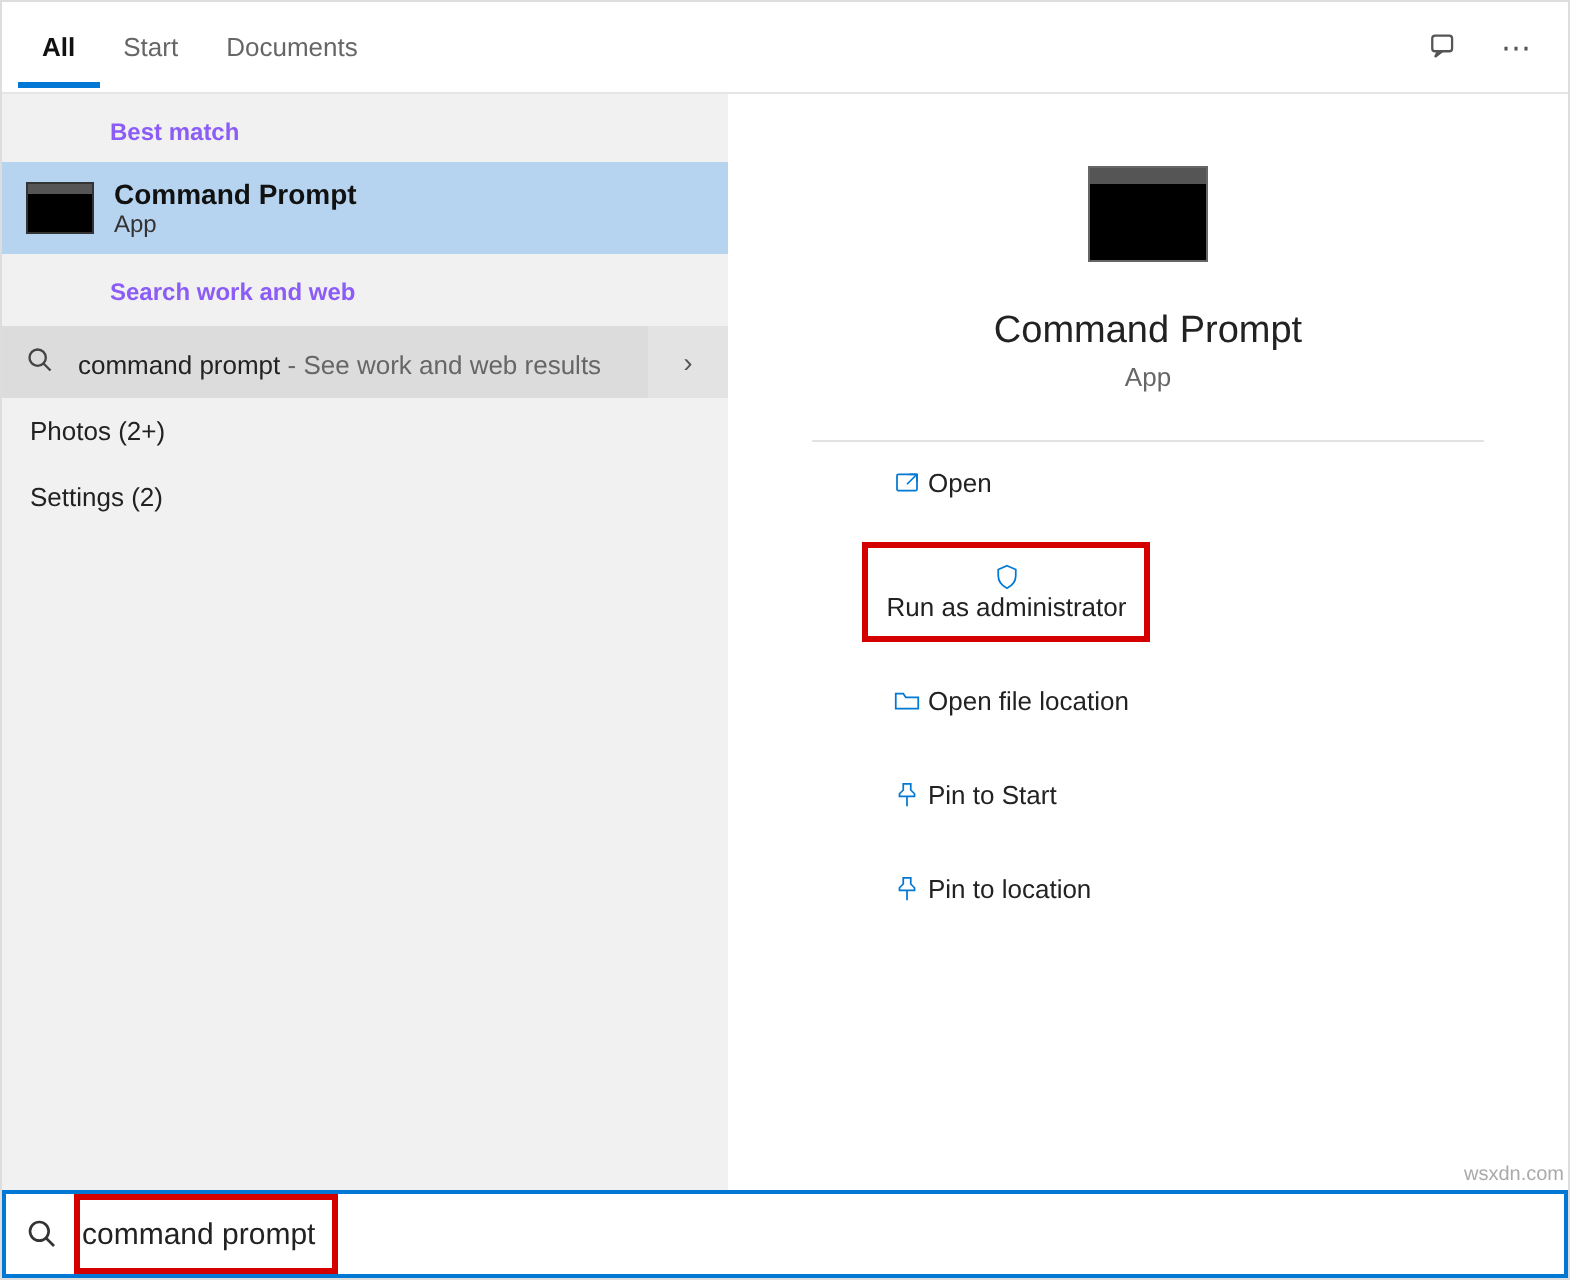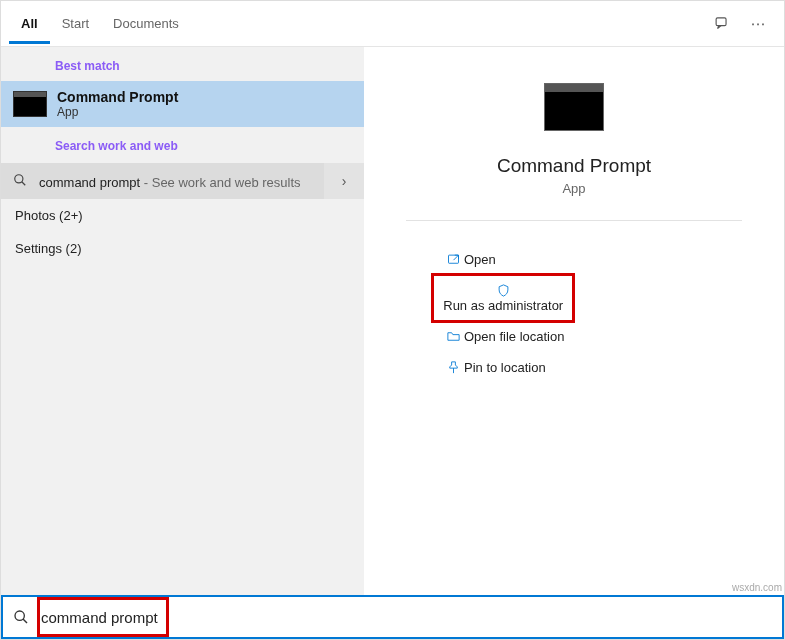--- a/index.html
+++ b/index.html
@@ -24,21 +24,21 @@
     .web-text { font-size: 13px; color: #222; }
     .web-text .muted { color: #666; }
     .web-chev { width: 40px; align-self: stretch; display: flex; align-items: center; justify-content: center; background: #e3e3e3; color: #555; font-size: 14px; }
     .cat-row { font-size: 13px; color: #222; padding: 9px 14px; }
     .right { flex: 1; background: #fff; display: flex; flex-direction: column; align-items: center; }
     .preview-thumb { width: 60px; height: 48px; background: #000; border: 1px solid #666; margin-top: 36px; position: relative; }
     .preview-thumb::before { content: ""; position: absolute; top: 0; left: 0; right: 0; height: 8px; background: #555; }
     .preview-title { font-size: 19px; color: #222; margin-top: 24px; }
     .preview-sub { font-size: 13px; color: #666; margin-top: 4px; }
     .divider { width: 80%; border-top: 1px solid #e2e2e2; margin-top: 24px; }
-    .actions { align-self: flex-start; margin-left: 70px; margin-top: 24px; display: flex; flex-direction: column; gap: 2px; }
+    .actions { align-self: flex-start; margin-left: 70px; margin-top: 6px; display: flex; flex-direction: column; gap: 18px; }
     .action { display: flex; align-items: center; padding: 7px 8px; font-size: 13px; color: #222; cursor: pointer; }
     .action.highlight { outline: 3px solid #d40000; flex-direction: column; }
     .action-icon { width: 22px; color: #0078d4; display: inline-flex; justify-content: center; }
     .action-icon svg { width: 15px; height: 15px; stroke: #0078d4; stroke-width: 1.4; fill: none; }
     .search-bar { position: absolute; bottom: 0; left: 0; right: 0; height: 44px; border: 2px solid #0078d4; display: flex; align-items: center; background: #fff; }
     .search-icon { width: 36px; display: flex; justify-content: center; color: #333; font-size: 16px; }
     .search-input { flex: 1; border: none; outline: none; font-size: 15px; color: #222; padding-left: 2px; }
     .search-rect { position: absolute; bottom: 2px; left: 36px; width: 132px; height: 40px; border: 3px solid #d40000; pointer-events: none; }
     .watermark { position: absolute; right: 2px; bottom: 46px; font-size: 10px; color: #aaa; }
   </style>
@@ -118,20 +118,29 @@
           </span>
         <span>Open file location</span>
       </div>
       <div class="action">
         <span class="action-icon">
             <svg viewBox="0 0 24 24">
               <path d="M9 3h6v5l3 3v2H6v-2l3-3z"></path>
               <line x1="12" y1="13" x2="12" y2="21"></line>
             </svg>
           </span>
+        <span>Pin to Start</span>
+      </div>
+      <div class="action">
+        <span class="action-icon">
+            <svg viewBox="0 0 24 24">
+              <path d="M9 3h6v5l3 3v2H6v-2l3-3z"></path>
+              <line x1="12" y1="13" x2="12" y2="21"></line>
+            </svg>
+          </span>
         <span>Pin to location</span>
       </div>
     </div>
   </div>
 </div>
 
 <div class="search-bar">
   <div class="search-icon">
     <svg width="16" height="16" viewBox="0 0 24 24" fill="none" stroke="#333" stroke-width="2">
         <circle cx="10" cy="10" r="7"></circle>

